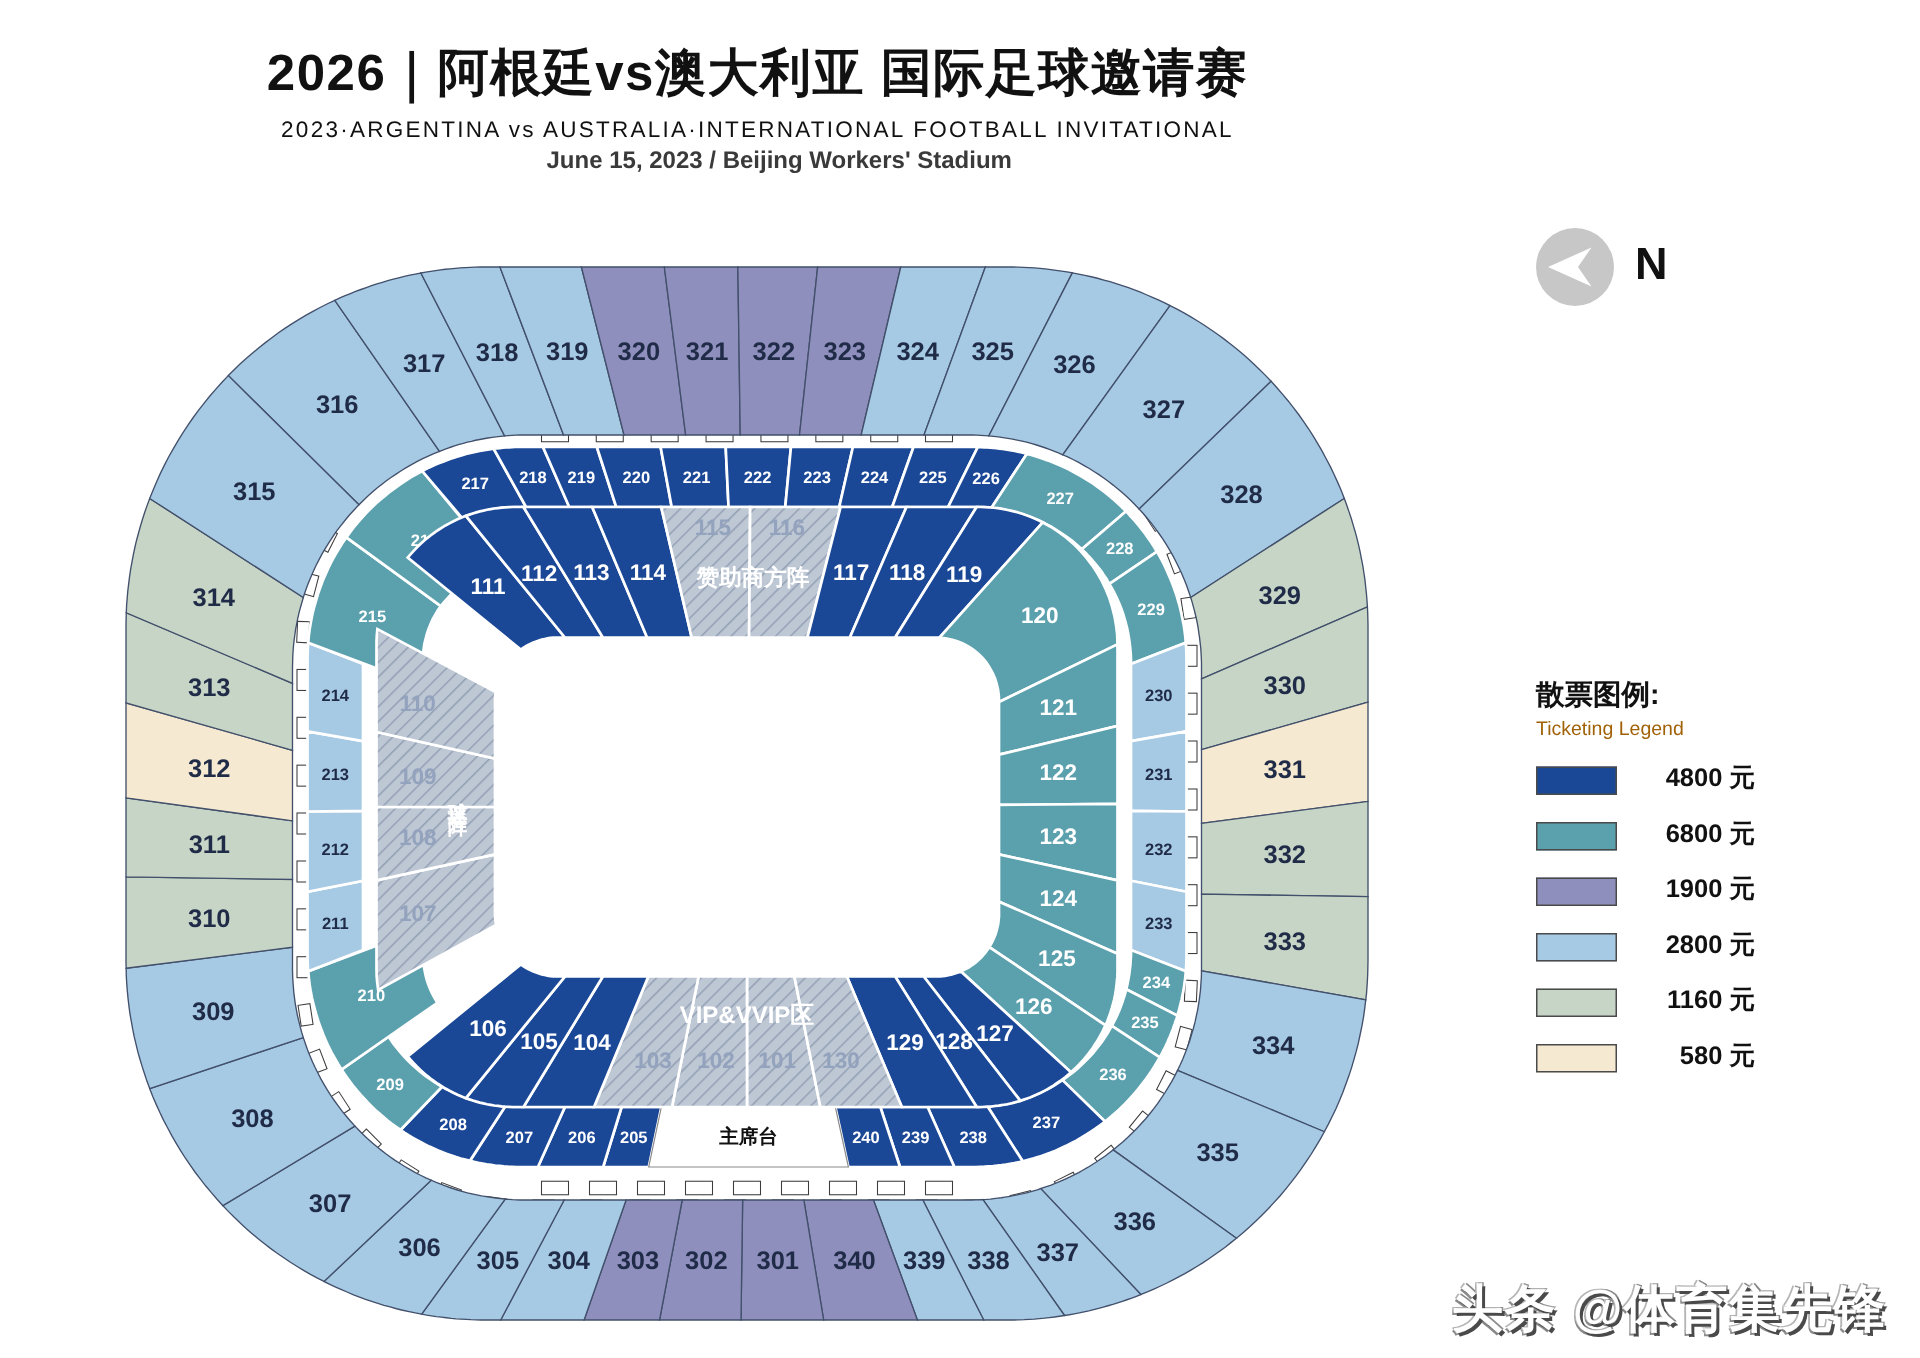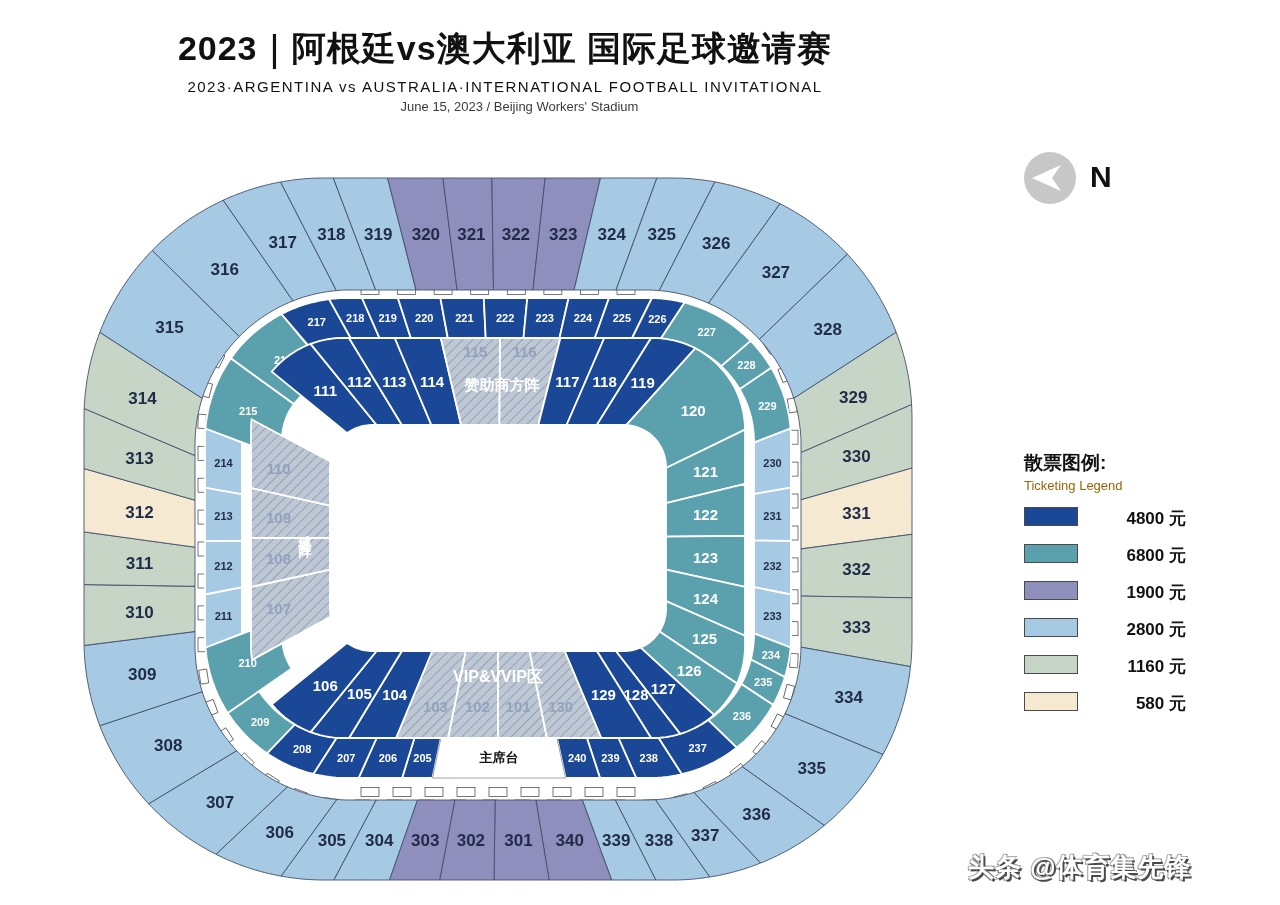--- a/index.html
+++ b/index.html
@@ -2,31 +2,31 @@
 <html><head>
 <meta charset="utf-8">
 <style>
   html,body{margin:0;padding:0;background:#ffffff;}
   #page{position:relative;width:1280px;height:905px;background:#ffffff;overflow:hidden;
         font-family:"Liberation Sans","DejaVu Sans",sans-serif;}
   #titleblock{position:absolute;left:0;top:26px;width:1010px;text-align:center;color:#111;}
   #title-l1{font-size:34px;font-weight:bold;letter-spacing:1px;}
   #title-l2{font-size:15px;font-weight:normal;letter-spacing:1.5px;margin-top:6px;}
   #title-l3{font-size:23px;font-weight:bold;margin-top:14px;}
-  #title-l4{font-size:13px;color:#3a3a3a;margin-top:4px;font-weight:normal;margin-left:29px;}
+  #title-l4{font-size:16px;color:#3a3a3a;margin-top:4px;font-weight:bold;margin-left:29px;}
   #stadium-svg{position:absolute;left:0;top:0;}
   #north{position:absolute;left:1018px;top:146px;width:120px;height:64px;}
   #north-label{position:absolute;left:72px;top:14px;font-size:30px;font-weight:bold;color:#111;}
   #legend{position:absolute;left:1000px;top:450px;width:200px;margin-left:24px;}
   #legend-title{font-size:19px;font-weight:bold;color:#111;}
   #legend-subtitle{font-size:13px;color:#a16207;margin-top:2px;margin-bottom:14px;}
-  .legend-row{display:flex;align-items:flex-start;margin-bottom:14px;gap:16px;}
+  .legend-row{display:flex;align-items:flex-end;margin-bottom:14px;}
   .legend-swatch{width:52px;height:17px;border:1px solid #4a4a4a;margin-right:14px;flex:0 0 auto;}
   .legend-price{font-size:17px;font-weight:bold;color:#111;width:78px;text-align:right;}
-  #watermark{position:absolute;left:968px;top:850px;width:300px;font-size:26px;font-weight:bold;
+  #watermark{position:absolute;left:968px;top:850px;width:300px;font-size:34px;font-weight:bold;
              color:#ffffff;letter-spacing:1px;white-space:nowrap;
              text-shadow:2px 2px 0 #4a4a4a,-1px -1px 0 #b5b5b5,1px -1px 0 #8a8a8a,-1px 1px 0 #8a8a8a;}
   text{font-family:"Liberation Sans","DejaVu Sans",sans-serif;}
 </style>
 </head>
 <body>
 
 <div id="page">
   <svg id="stadium-svg" width="1280" height="905" viewBox="0 0 1280 905">
       <defs>
@@ -327,21 +327,21 @@
       <path d="M651.1 738.0L647.9 738.0L644.8 738.0L641.7 738.0L638.6 738.0L635.5 738.0L632.4 738.0L629.2 738.0L626.1 738.0L623.0 738.0L619.9 738.0L616.8 738.0L613.7 738.0L610.5 738.0L607.4 738.0L604.3 738.0L601.2 738.0L564.6 651.0L566.6 651.0L568.6 651.0L570.6 651.0L572.6 651.0L574.6 651.0L576.7 651.0L578.7 651.0L580.7 651.0L582.7 651.0L584.7 651.0L586.7 651.0L588.7 651.0L590.7 651.0L592.7 651.0L594.8 651.0L596.8 651.0Z" fill="#1b4896" stroke="#ffffff" stroke-width="1.8"></path>
       <text x="603.4" y="699.9" text-anchor="middle" font-size="15" font-weight="bold" fill="#ffffff">129</text>
       <path d="M601.2 738.0L597.8 738.0L594.4 738.0L591.0 738.0L587.6 738.0L584.2 738.0L580.8 738.0L577.4 738.0L574.0 738.0L570.6 738.0L567.3 738.0L563.9 738.0L560.5 738.0L557.1 738.0L553.7 738.0L550.3 738.0L546.9 738.0L529.6 651.0L531.7 651.0L533.9 651.0L536.1 651.0L538.3 651.0L540.5 651.0L542.7 651.0L544.9 651.0L547.1 651.0L549.3 651.0L551.4 651.0L553.6 651.0L555.8 651.0L558.0 651.0L560.2 651.0L562.4 651.0L564.6 651.0Z" fill="url(#hatch)" stroke="#ffffff" stroke-width="1.8"></path>
       <text x="560.6" y="711.9" text-anchor="middle" font-size="15" font-weight="bold" fill="#93a2bd">130</text>
       <text x="502" y="390" text-anchor="middle" font-size="15" font-weight="bold" fill="#ffffff">赞助商方阵</text>
       <text x="498" y="682" text-anchor="middle" font-size="16" font-weight="bold" fill="#ffffff">VIP&amp;VVIP区</text>
       <text x="305" y="530" text-anchor="middle" font-size="13" font-weight="bold" fill="#ffffff" writing-mode="vertical-rl" letter-spacing="3">球迷方阵</text>
     </svg>
 
   <div id="titleblock">
-    <div id="title-l1">2023｜阿根廷vs澳大利亚 国际足球邀请赛</div>
+    <div id="title-l1">2026｜阿根廷vs澳大利亚 国际足球邀请赛</div>
     <div id="title-l2">2023·ARGENTINA vs AUSTRALIA·INTERNATIONAL FOOTBALL INVITATIONAL</div>
     <div id="title-l4">June 15, 2023 / Beijing Workers' Stadium</div>
   </div>
 
   <div id="north">
     <svg width="64" height="64">
       <circle cx="32" cy="32" r="26" fill="#c7c7c7"></circle>
       <polygon points="14,32 43,19 34,32 43,45" fill="#ffffff"></polygon>
     </svg>
     <div id="north-label">N</div>

